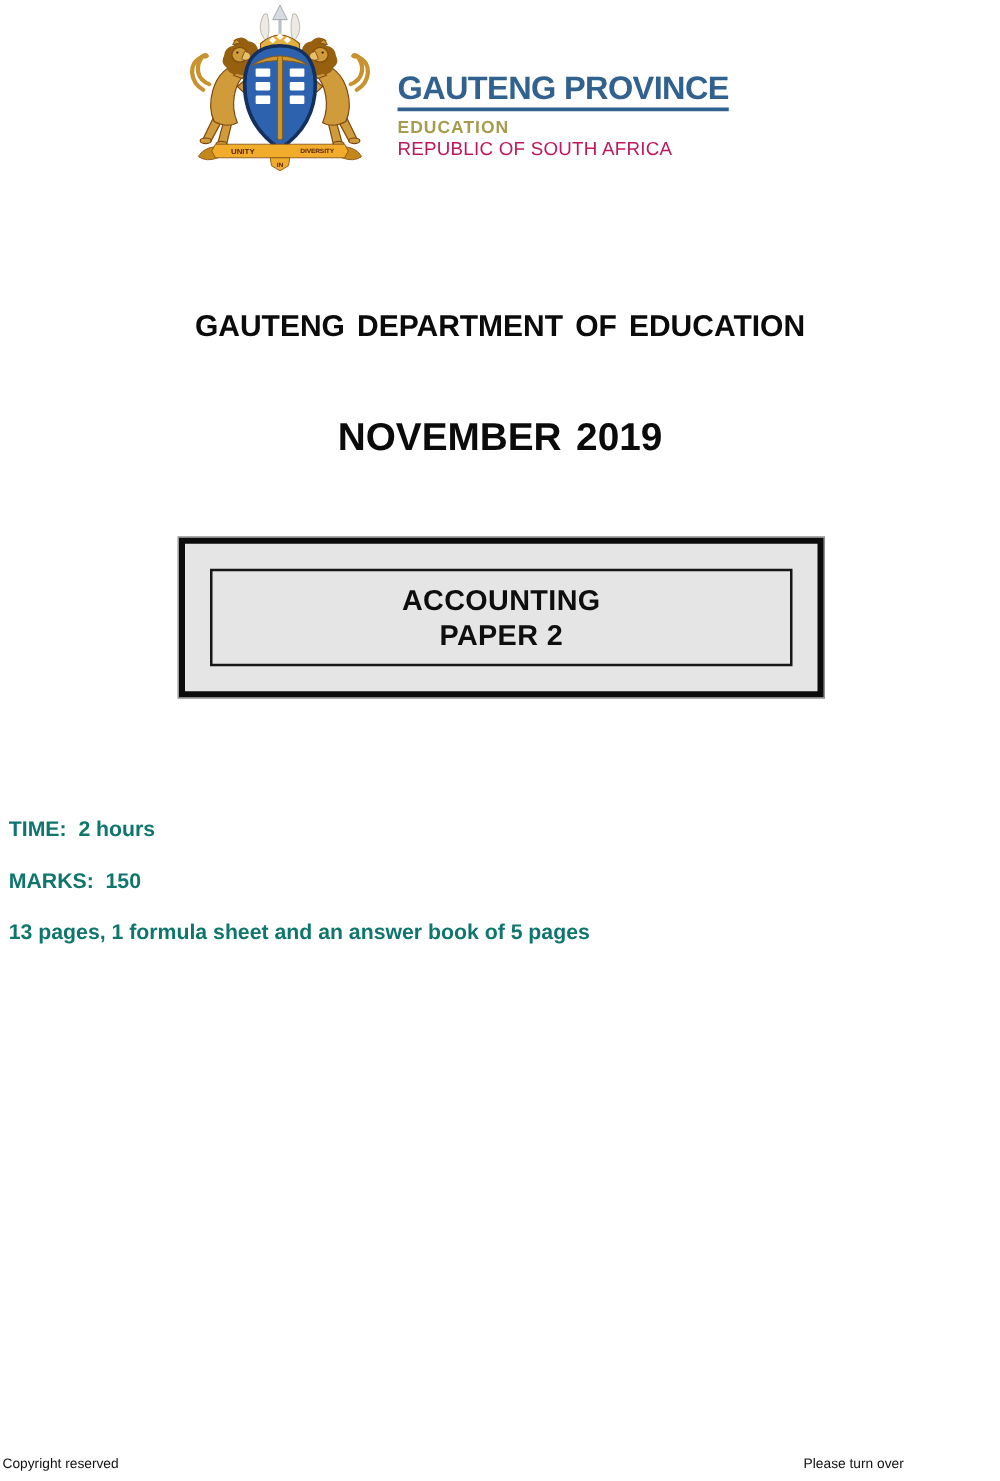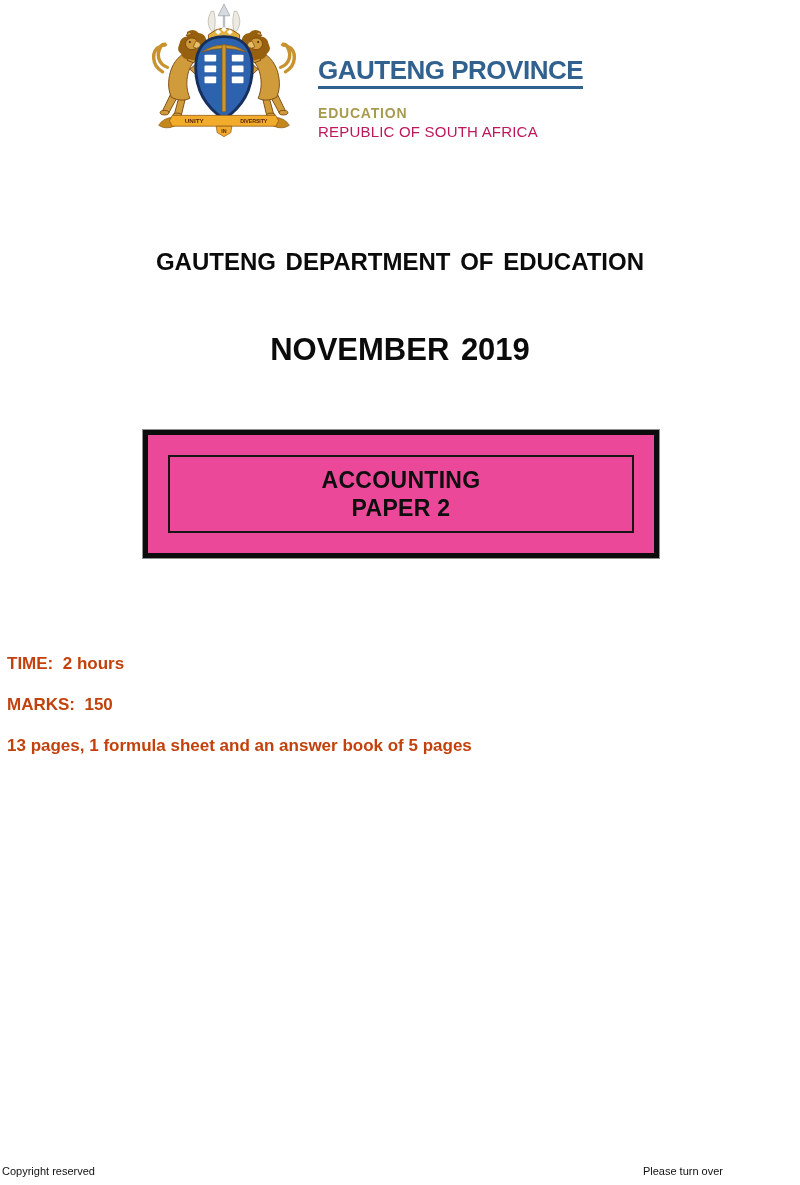--- a/index.html
+++ b/index.html
@@ -16,52 +16,52 @@
   
   .coat-svg { position: absolute; left: 146px; top: 4px; width: 156px; height: 134px; }
   .logo-text { position: absolute; left: 318px; top: 57px; }
   .logo-title {
     display: inline-block;
     font-size: 26px; font-weight: bold; letter-spacing: -0.5px;
     color: #31618f; line-height: 1.05;
     border-bottom: 3px solid #31618f; padding-bottom: 2px;
   }
   .logo-education {
-    margin-top: 16px; font-size: 14px; font-weight: bold;
+    margin-top: 4px; font-size: 14px; font-weight: bold;
     color: #a79b4f; letter-spacing: 0.8px;
   }
   .logo-country {
     margin-top: 2px; font-size: 15px; color: #be185d; letter-spacing: 0.2px;
   }
 
   
   .h { position: absolute; left: 0; width: 800px; text-align: center;
        font-weight: bold; line-height: 1.05; color: #0b0b0b; word-spacing: 3px; }
   .h1 { top: 249px; font-size: 24px; }
   .h2 { top: 293px; font-size: 23px; word-spacing: 8px; }
   .h3 { top: 334px; font-size: 31px; }
   .h4 { top: 390px; font-size: 22px; word-spacing: 5px; }
 
   
   .subject-box {
     position: absolute; left: 143px; top: 430px;
     width: 516px; height: 128px; box-sizing: border-box;
     border: 5px solid #0c0c0c; outline: 1px solid #909090;
-    padding: 20px; background: #ec4899;
+    padding: 20px; background: #e5e5e5;
   }
   .subject-inner {
     height: 100%; box-sizing: border-box; border: 2px solid #161616;
     display: flex; flex-direction: column; align-items: center; justify-content: center;
     font-size: 23px; font-weight: bold; line-height: 28px; letter-spacing: 0.3px;
   }
 
   
   .detail {
     position: absolute; left: 7px; font-size: 17px; font-weight: bold;
-    white-space: pre; color: #c2410c;
+    white-space: pre; color: #0f766e;
   }
   .d1 { top: 654px; }
   .d2 { top: 695px; }
   .d3 { top: 736px; }
 
   
   .footer {
     position: absolute; left: 2px; right: 1px; top: 1165px;
     display: flex; justify-content: space-between;
     font-size: 11px; color: #111111;

